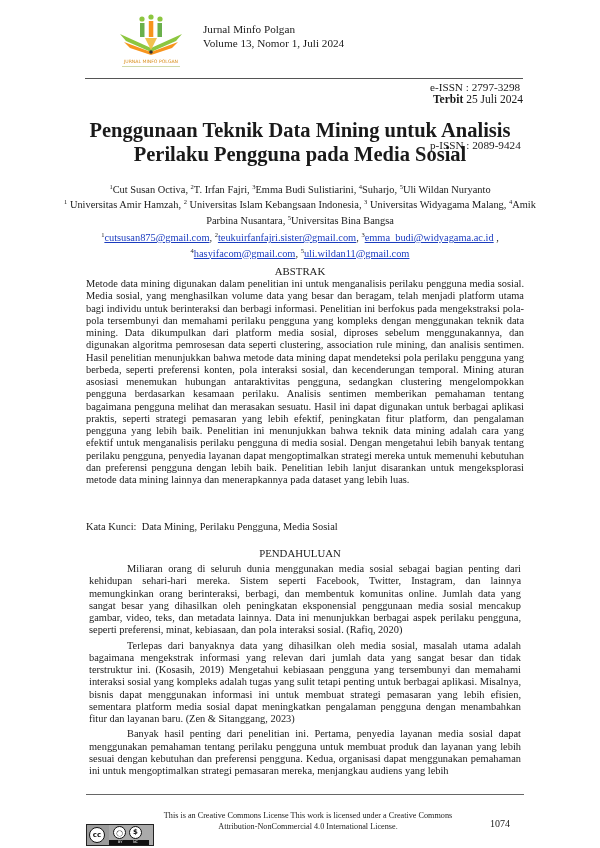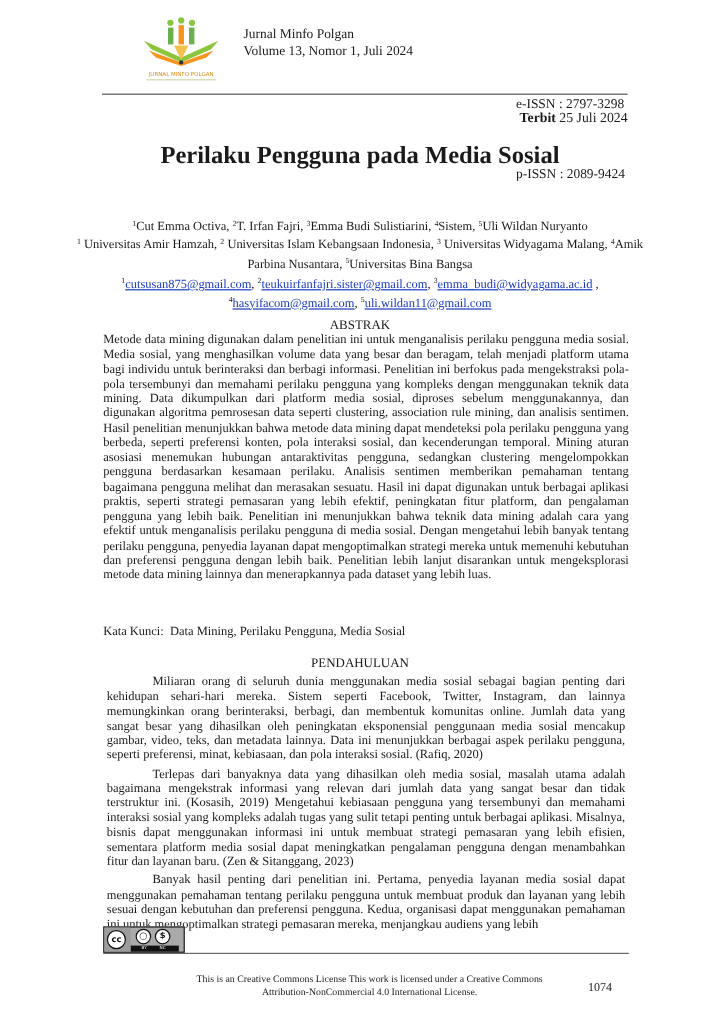--- a/index.html
+++ b/index.html
@@ -33,21 +33,21 @@
     .abstract-body { left: 86px; width: 438px; top: 278px; font-size: 10.4px; line-height: 12.25px; text-align: justify; }
     .keywords { left: 86px; top: 521px; font-size: 10.4px; white-space: nowrap; }
     .keywords b { font-weight: normal; }
 
     
     .intro-body { left: 86px; width: 438px; top: 560px; font-size: 10.4px; line-height: 12.25px; text-align: justify; }
     .intro-body p { margin: 3px; text-indent: 38px; }
 
     
     .footer-rule { left: 86px; top: 794px; width: 438px; height: 0; border-top: 1.4px solid #666; }
-    .cc-badge { left: 86px; top: 772px; width: 68px; height: 22px; background: #aaaaaa; border: 1px solid #222; box-sizing: border-box; }
+    .cc-badge { left: 86px; top: 824px; width: 68px; height: 22px; background: #aaaaaa; border: 1px solid #222; box-sizing: border-box; }
     .cc-badge .cc-left { position: absolute; left: 0; top: 0; width: 22px; height: 20px; background: #9c9c9c; }
     .cc-circle { position: absolute; width: 14px; height: 14px; border-radius: 50%; background: #fff; border: 1.5px solid #111;
                  font: bold 7px "DejaVu Sans", sans-serif; color: #111; text-align: center; line-height: 14px; box-sizing: content-box; }
     .cc-strip { position: absolute; left: 22px; bottom: 0; width: 40px; height: 5px; background: #111; color: #fff;
                 font: 3.5px "DejaVu Sans", sans-serif; line-height: 5px; }
     .license-text { left: 163px; top: 811px; font-size: 8.2px; line-height: 10.5px; width: 290px; text-align: center; }
     .page-number { left: 490px; top: 818px; font-size: 10px; }
   </style>
 </head>
 <body>
@@ -84,29 +84,30 @@
 </div>
 
 <div class="abs header-rule"></div>
 
 <div class="abs published">
   <b>Terbit</b>
   <span>25 Juli 2024</span>
 </div>
 
 <div class="abs title">
+  <div>Penggunaan Teknik Data Mining untuk Analisis</div>
   <div>Perilaku Pengguna pada Media Sosial</div>
 </div>
 
 <div class="abs authors">
   <div>
-    <span><sup>1</sup><span>Cut Emma Octiva</span></span>,
+    <span><sup>1</sup><span>Cut Susan Octiva</span></span>,
     <span><sup>2</sup><span>T. Irfan Fajri</span></span>,
     <span><sup>3</sup><span>Emma Budi Sulistiarini</span></span>,
-    <span><sup>4</sup><span>Sistem</span></span>,
+    <span><sup>4</sup><span>Suharjo</span></span>,
     <span><sup>5</sup><span>Uli Wildan Nuryanto</span></span>
   </div>
   <div>
     <span><sup>1</sup> <span>Universitas Amir Hamzah</span></span>,
     <span><sup>2</sup> <span>Universitas Islam Kebangsaan Indonesia</span></span>,
     <span><sup>3</sup> <span>Universitas Widyagama Malang</span></span>,
     <span><sup>4</sup><span>Amik Parbina Nusantara</span></span>,
     <span><sup>5</sup><span>Universitas Bina Bangsa</span></span>
   </div>
 </div>

